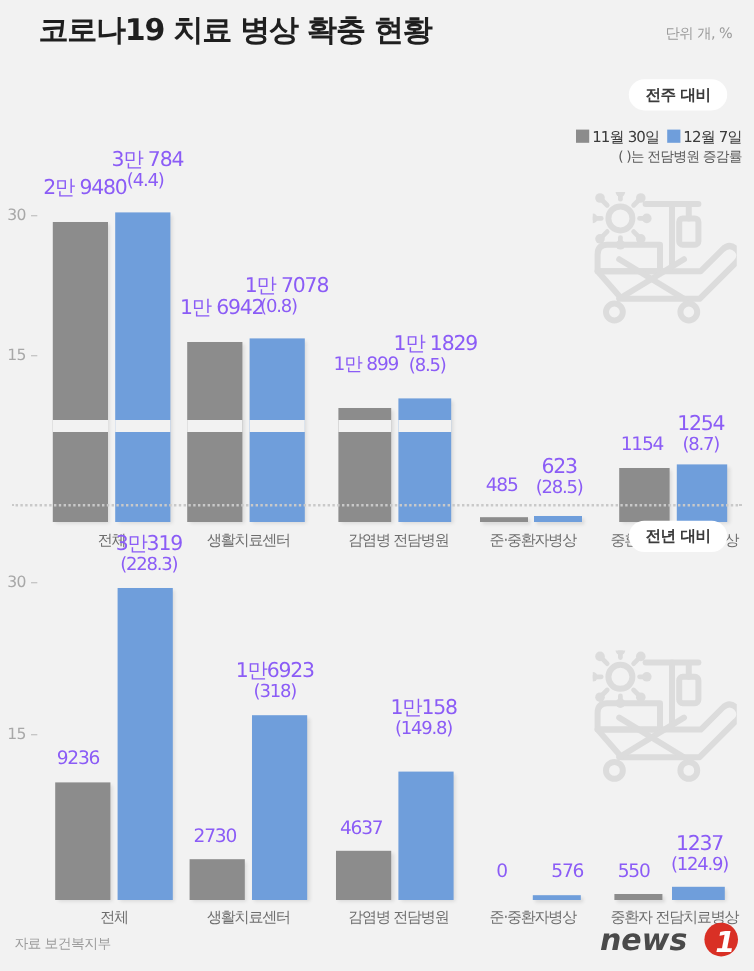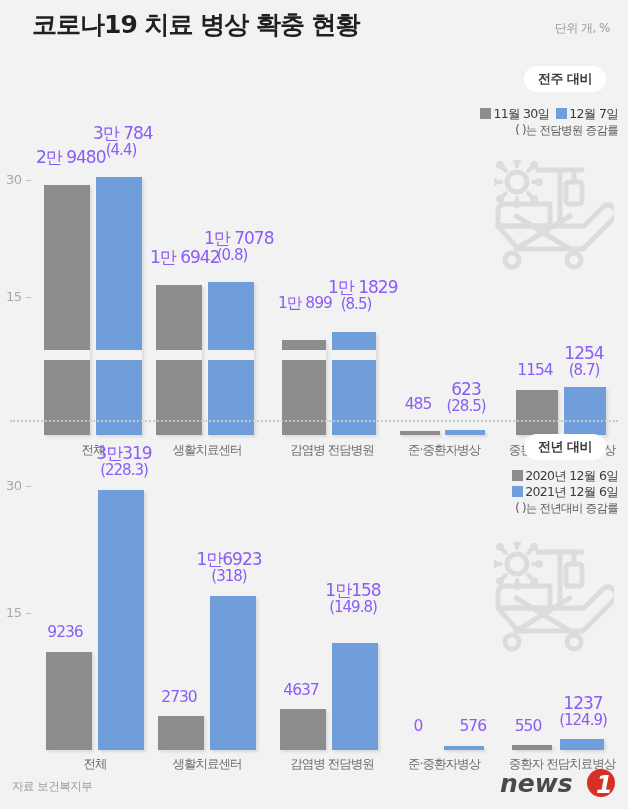--- a/index.html
+++ b/index.html
@@ -223,29 +223,20 @@
       </div>
     </div>
   </div>
 
   <div class="divider"></div>
 
   <div class="panel panel-bottom">
 
     <div class="badge" style="right:22px;top:10px;">전년 대비</div>
 
-    <div class="legend" style="right:10px;top:44px;width:240px;">
-      <span class="row">
-        <span class="swatch sw-gray"></span><span>2020년 12월 6일</span>
-      </span>
-      <span class="row">
-        <span class="swatch sw-blue"></span><span>2021년 12월 6일</span>
-      </span>
-      <span class="row note">( )는 전년대비 증감률</span>
-    </div>
 
     <div class="bed-icon" style="left:494px;top:118px;width:120px;height:110px;">
       <svg width="120" height="110" viewBox="0 0 120 110" fill="none" stroke="#dcdcdc" stroke-width="5" stroke-linecap="round" stroke-linejoin="round">
         <circle cx="23" cy="22" r="10"></circle>
         <g stroke-width="4">
           <line x1="23" y1="6" x2="23" y2="0"></line>
             <line x1="23" y1="38" x2="23" y2="44"></line>
           <line x1="7" y1="22" x2="1" y2="22"></line>
             <line x1="39" y1="22" x2="45" y2="22"></line>
           <line x1="12" y1="11" x2="7" y2="6"></line>

